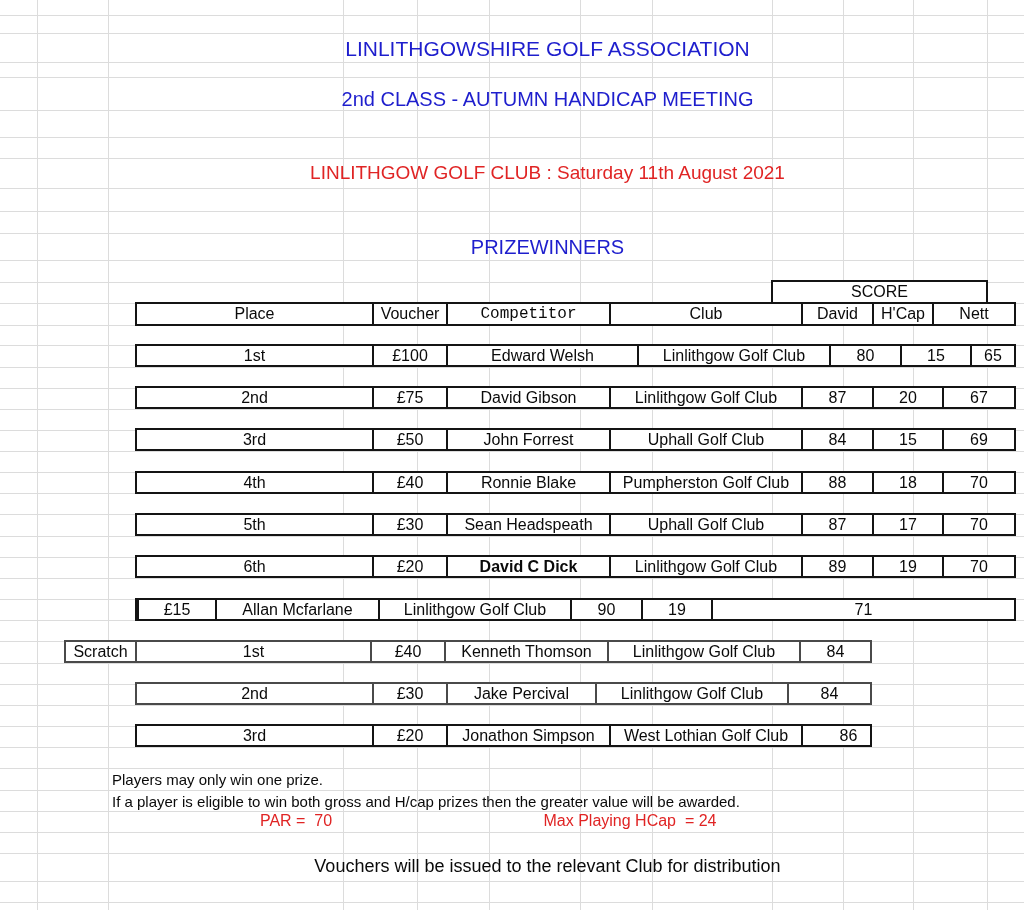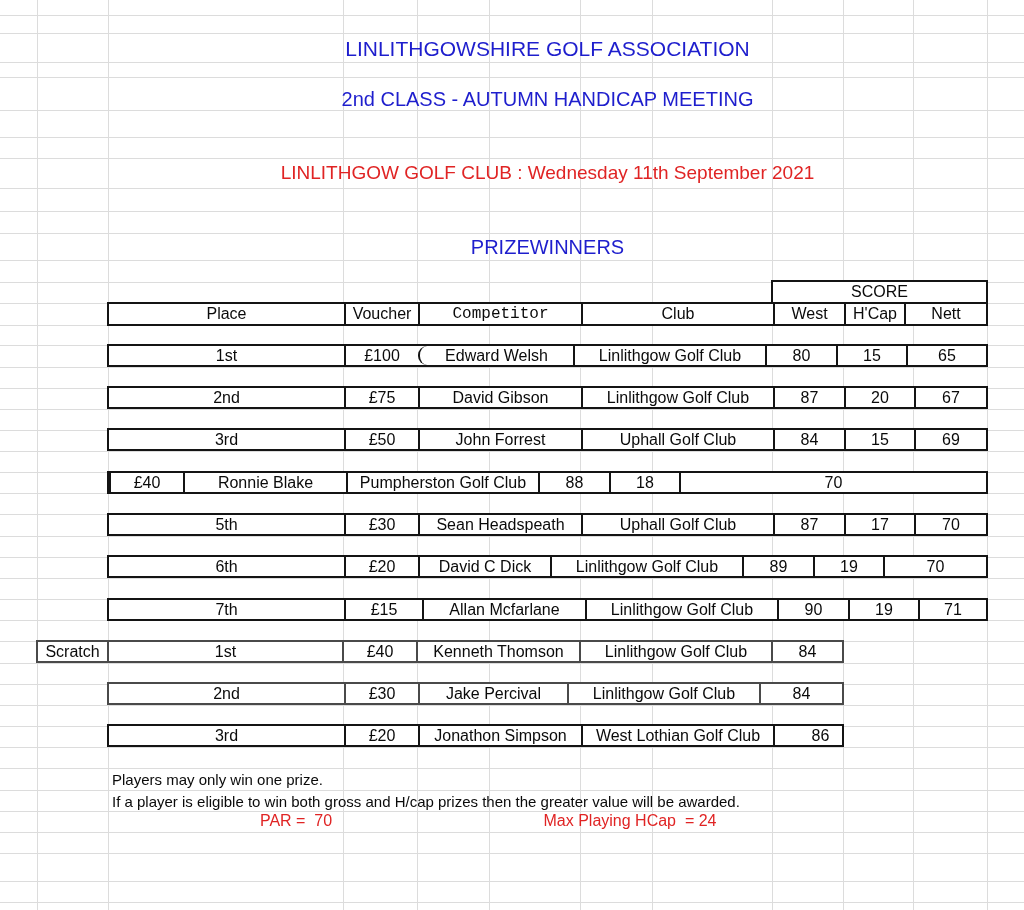--- a/index.html
+++ b/index.html
@@ -9,21 +9,21 @@
   }
   .vline { position:absolute; top:0; bottom:0; width:1px; background:#dcdcdc; }
   .hline { position:absolute; left:0; right:0; height:1px; background:#dcdcdc; }
 
   .title { position:absolute; left:107px; width:881px; text-align:center; white-space:nowrap; }
   .t-blue { color:#1e1ecd; }
   .t-red  { color:#e02424; }
 
   .rowbox {
     position:absolute; display:flex; box-sizing:border-box;
-    border:2px solid #141414; background:#ffffff; height:23px;
+    border:2px solid #141414; background:#ffffff; height:23px;margin-left:28px;
   }
   .rowbox.gray { border-color:#4a4a4a; }
   .cell {
     box-sizing:border-box; height:100%; display:flex; align-items:center;
     justify-content:center; font-size:16px; white-space:nowrap; overflow:hidden;
   }
   .cell.div { border-left:2px solid #141414; }
   .rowbox.gray .cell.div { border-left-color:#4a4a4a; }
 
   .scorebox {
@@ -92,40 +92,40 @@
       <div class="hline" style="top: 832px;"></div>
       <div class="hline" style="top: 853px;"></div>
       <div class="hline" style="top: 881px;"></div>
       <div class="hline" style="top: 902px;"></div>
     </div>
 
   <div class="title t-blue" style="top:37px; font-size:21px;">LINLITHGOWSHIRE GOLF ASSOCIATION</div>
 
   <div class="title t-blue" style="top:88px; font-size:20px;">2nd CLASS - AUTUMN HANDICAP MEETING</div>
 
-  <div class="title t-red" style="top:162px; font-size:19px;">LINLITHGOW GOLF CLUB : Wednesday 11th September 2021</div>
+  <div class="title t-red" style="top:162px; font-size:19px;">LINLITHGOW GOLF CLUB : Saturday 11th August 2021</div>
 
   <div class="title t-blue" style="top:236px; font-size:20px;">PRIZEWINNERS</div>
 
   <div class="scorebox">SCORE</div>
 
   <div id="tablebody">
       <div class="rowbox" style="top: 302px; left: 107px; width: 881px; height: 24px;">
         <div class="cell" style="width: 235px;">Place</div>
         <div class="cell div" style="width: 74px;">Voucher</div>
         <div class="cell div" style="width: 163px; font-family: Liberation Mono, monospace;">Competitor</div>
         <div class="cell div" style="width: 192px;">Club</div>
-        <div class="cell div" style="width: 71px;">West</div>
+        <div class="cell div" style="width: 71px;">David</div>
         <div class="cell div" style="width: 60px;">H'Cap</div>
         <div class="cell div" style="flex: 1 1 0%;">Nett</div>
       </div>
       <div class="rowbox" style="top: 344px; left: 107px; width: 881px;">
         <div class="cell" style="width: 235px;">1st</div>
         <div class="cell div" style="width: 74px;">£100</div>
-        <div class="cell div" style="width: 155px; border-radius: 9px;">Edward Welsh</div>
+        <div class="cell div" style="width: 191px;">Edward Welsh</div>
         <div class="cell div" style="width: 192px;">Linlithgow Golf Club</div>
         <div class="cell div" style="width: 71px;">80</div>
         <div class="cell div" style="width: 70px;">15</div>
         <div class="cell div" style="flex: 1 1 0%;">65</div>
       </div>
       <div class="rowbox" style="top: 386px; left: 107px; width: 881px;">
         <div class="cell" style="width: 235px;">2nd</div>
         <div class="cell div" style="width: 74px;">£75</div>
         <div class="cell div" style="width: 163px;">David Gibson</div>
         <div class="cell div" style="width: 192px;">Linlithgow Golf Club</div>
@@ -136,47 +136,47 @@
       <div class="rowbox" style="top: 428px; left: 107px; width: 881px;">
         <div class="cell" style="width: 235px;">3rd</div>
         <div class="cell div" style="width: 74px; text-align: center;">£50</div>
         <div class="cell div" style="width: 163px;">John Forrest</div>
         <div class="cell div" style="width: 192px;">Uphall Golf Club</div>
         <div class="cell div" style="width: 71px;">84</div>
         <div class="cell div" style="width: 70px;">15</div>
         <div class="cell div" style="flex: 1 1 0%;">69</div>
       </div>
       <div class="rowbox" style="top: 471px; left: 107px; width: 881px;">
+        <div class="cell" style="width: 235px;">4th</div>
         <div class="cell div" style="width: 74px;">£40</div>
         <div class="cell div" style="width: 163px;">Ronnie Blake</div>
         <div class="cell div" style="width: 192px;">Pumpherston Golf Club</div>
         <div class="cell div" style="width: 71px;">88</div>
         <div class="cell div" style="width: 70px;">18</div>
         <div class="cell div" style="flex: 1 1 0%;">70</div>
       </div>
       <div class="rowbox" style="top: 513px; left: 107px; width: 881px;">
         <div class="cell" style="width: 235px;">5th</div>
         <div class="cell div" style="width: 74px;">£30</div>
         <div class="cell div" style="width: 163px;">Sean Headspeath</div>
         <div class="cell div" style="width: 192px;">Uphall Golf Club</div>
         <div class="cell div" style="width: 71px;">87</div>
         <div class="cell div" style="width: 70px;">17</div>
         <div class="cell div" style="flex: 1 1 0%;">70</div>
       </div>
       <div class="rowbox" style="top: 555px; left: 107px; width: 881px;">
         <div class="cell" style="width: 235px; text-align: center;">6th</div>
         <div class="cell div" style="width: 74px;">£20</div>
-        <div class="cell div" style="width: 132px;">David C Dick</div>
+        <div class="cell div" style="width: 163px; font-weight: bold;">David C Dick</div>
         <div class="cell div" style="width: 192px;">Linlithgow Golf Club</div>
         <div class="cell div" style="width: 71px;">89</div>
         <div class="cell div" style="width: 70px;">19</div>
         <div class="cell div" style="flex: 1 1 0%;">70</div>
       </div>
       <div class="rowbox" style="top: 598px; left: 107px; width: 881px;">
-        <div class="cell" style="width: 235px;">7th</div>
         <div class="cell div" style="width: 78px;">£15</div>
         <div class="cell div" style="width: 163px;">Allan Mcfarlane</div>
         <div class="cell div" style="width: 192px;">Linlithgow Golf Club</div>
         <div class="cell div" style="width: 71px;">90</div>
         <div class="cell div" style="width: 70px;">19</div>
         <div class="cell div" style="flex: 1 1 0%;">71</div>
       </div>
       <div class="rowbox gray" style="top: 640px; left: 36px; width: 808px;">
         <div class="cell" style="width: 69px;">Scratch</div>
         <div class="cell div" style="width: 235px;">1st</div>
@@ -202,13 +202,14 @@
     </div>
 
   <div class="note" style="left:112px; top:771px;">Players may only win one prize.</div>
 
   <div class="note" style="left:112px; top:793px;">If a player is eligible to win both gross and H/cap prizes then the greater value will be awarded.</div>
 
   <div class="note-red" style="left:296px; top:812px;">PAR =  70</div>
 
   <div class="note-red" style="left:630px; top:812px;">Max Playing HCap  = 24</div>
 
+  <div class="footer-line" style="top:856px;">Vouchers will be issued to the relevant Club for distribution</div>
 </div>
 
 </body></html>

